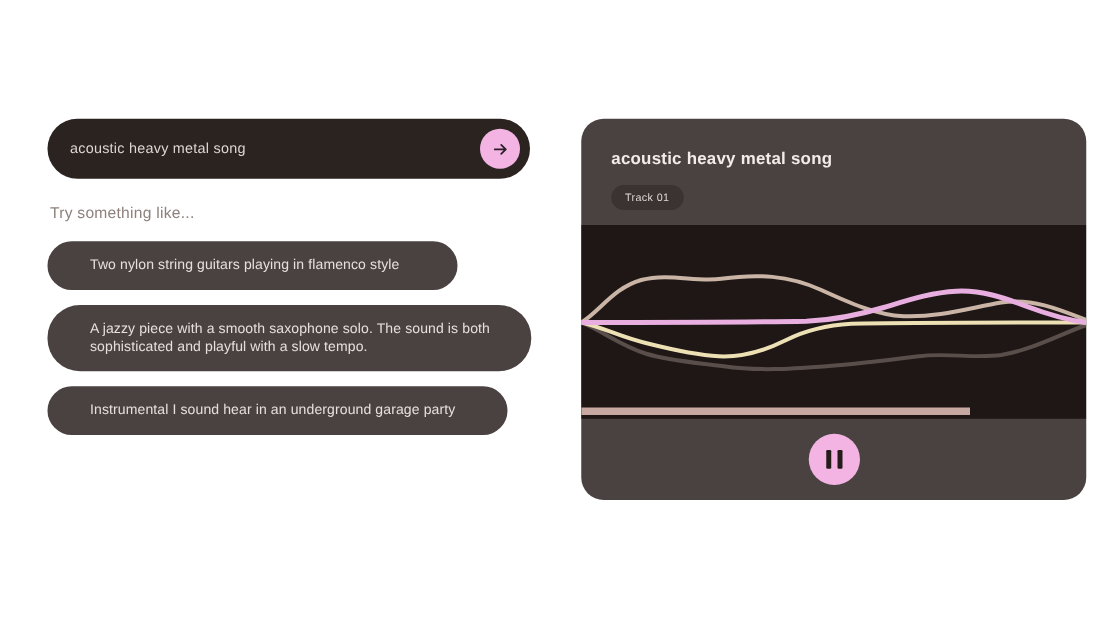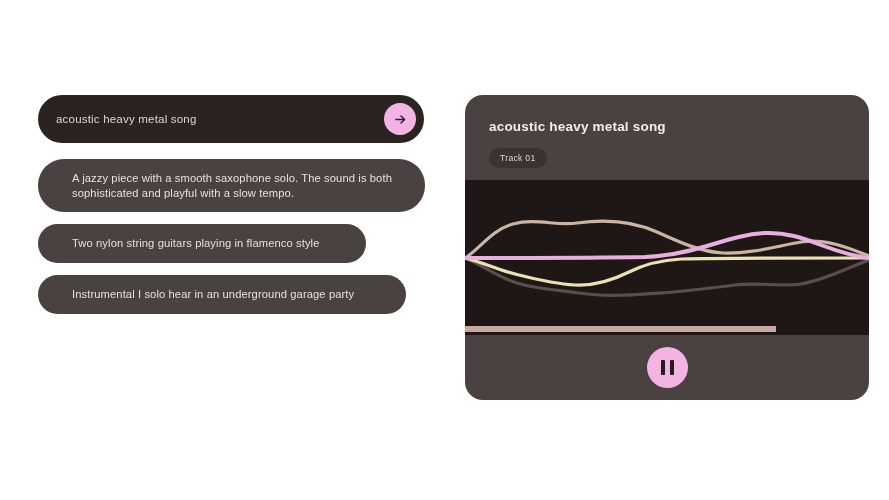--- a/index.html
+++ b/index.html
@@ -193,25 +193,26 @@
       <input class="search-input" type="text" value="acoustic heavy metal song" placeholder="Describe the music you want" style="">
       <button class="submit-btn">
         <span>
           <svg width="15" height="15" viewBox="0 0 16 16">
             <path d="M3 8 H12 M8.5 4.2 L12.4 8 L8.5 11.8" stroke="#2a1f26" stroke-width="1.5" fill="none" stroke-linecap="round" stroke-linejoin="round"></path>
           </svg>
         </span>
       </button>
     </div>
 
+    <div class="try-label">Try something like...</div>
 
     <div class="suggestions">
+      <div class="suggestion s1">Two nylon string guitars playing in flamenco style</div>
       <div class="suggestion s0">A jazzy piece with a smooth saxophone solo. The sound is both sophisticated and playful with a slow tempo.</div>
-      <div class="suggestion s1">Two nylon string guitars playing in flamenco style</div>
-      <div class="suggestion s2">Instrumental I solo hear in an underground garage party</div>
+      <div class="suggestion s2">Instrumental I sound hear in an underground garage party</div>
     </div>
   </div>
 
   <div class="player-card">
 
     <div class="card-header">
       <div class="track-title">acoustic heavy metal song</div>
       <div class="track-badge">Track 01</div>
     </div>
 

